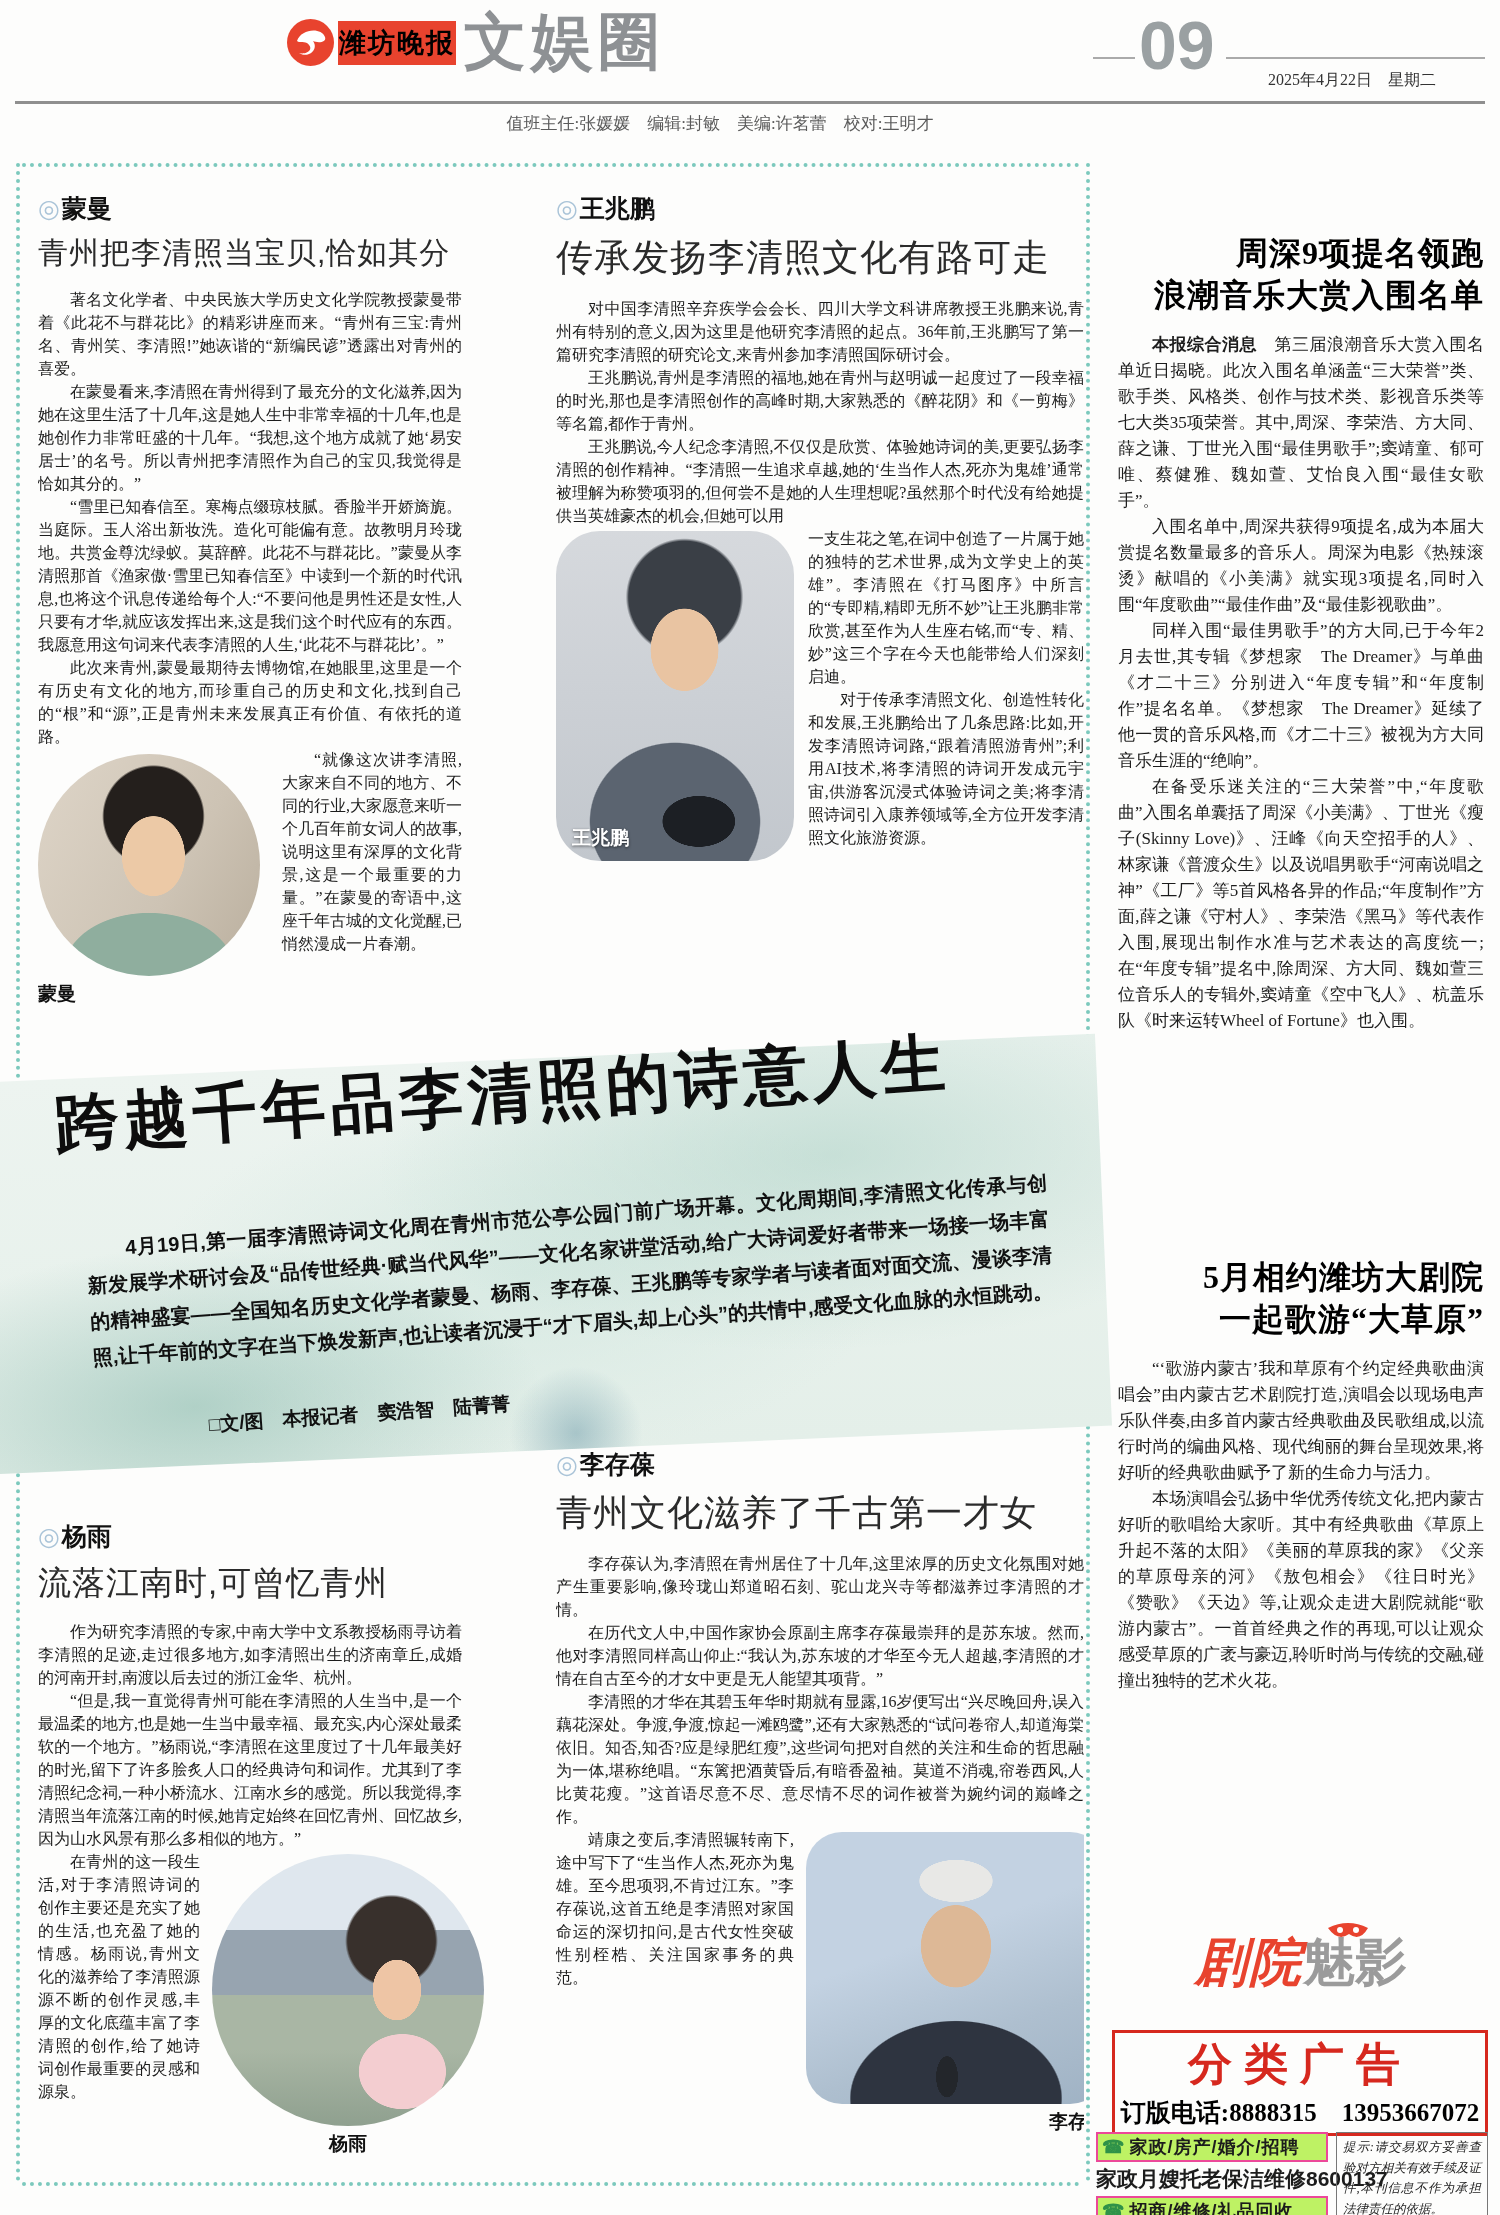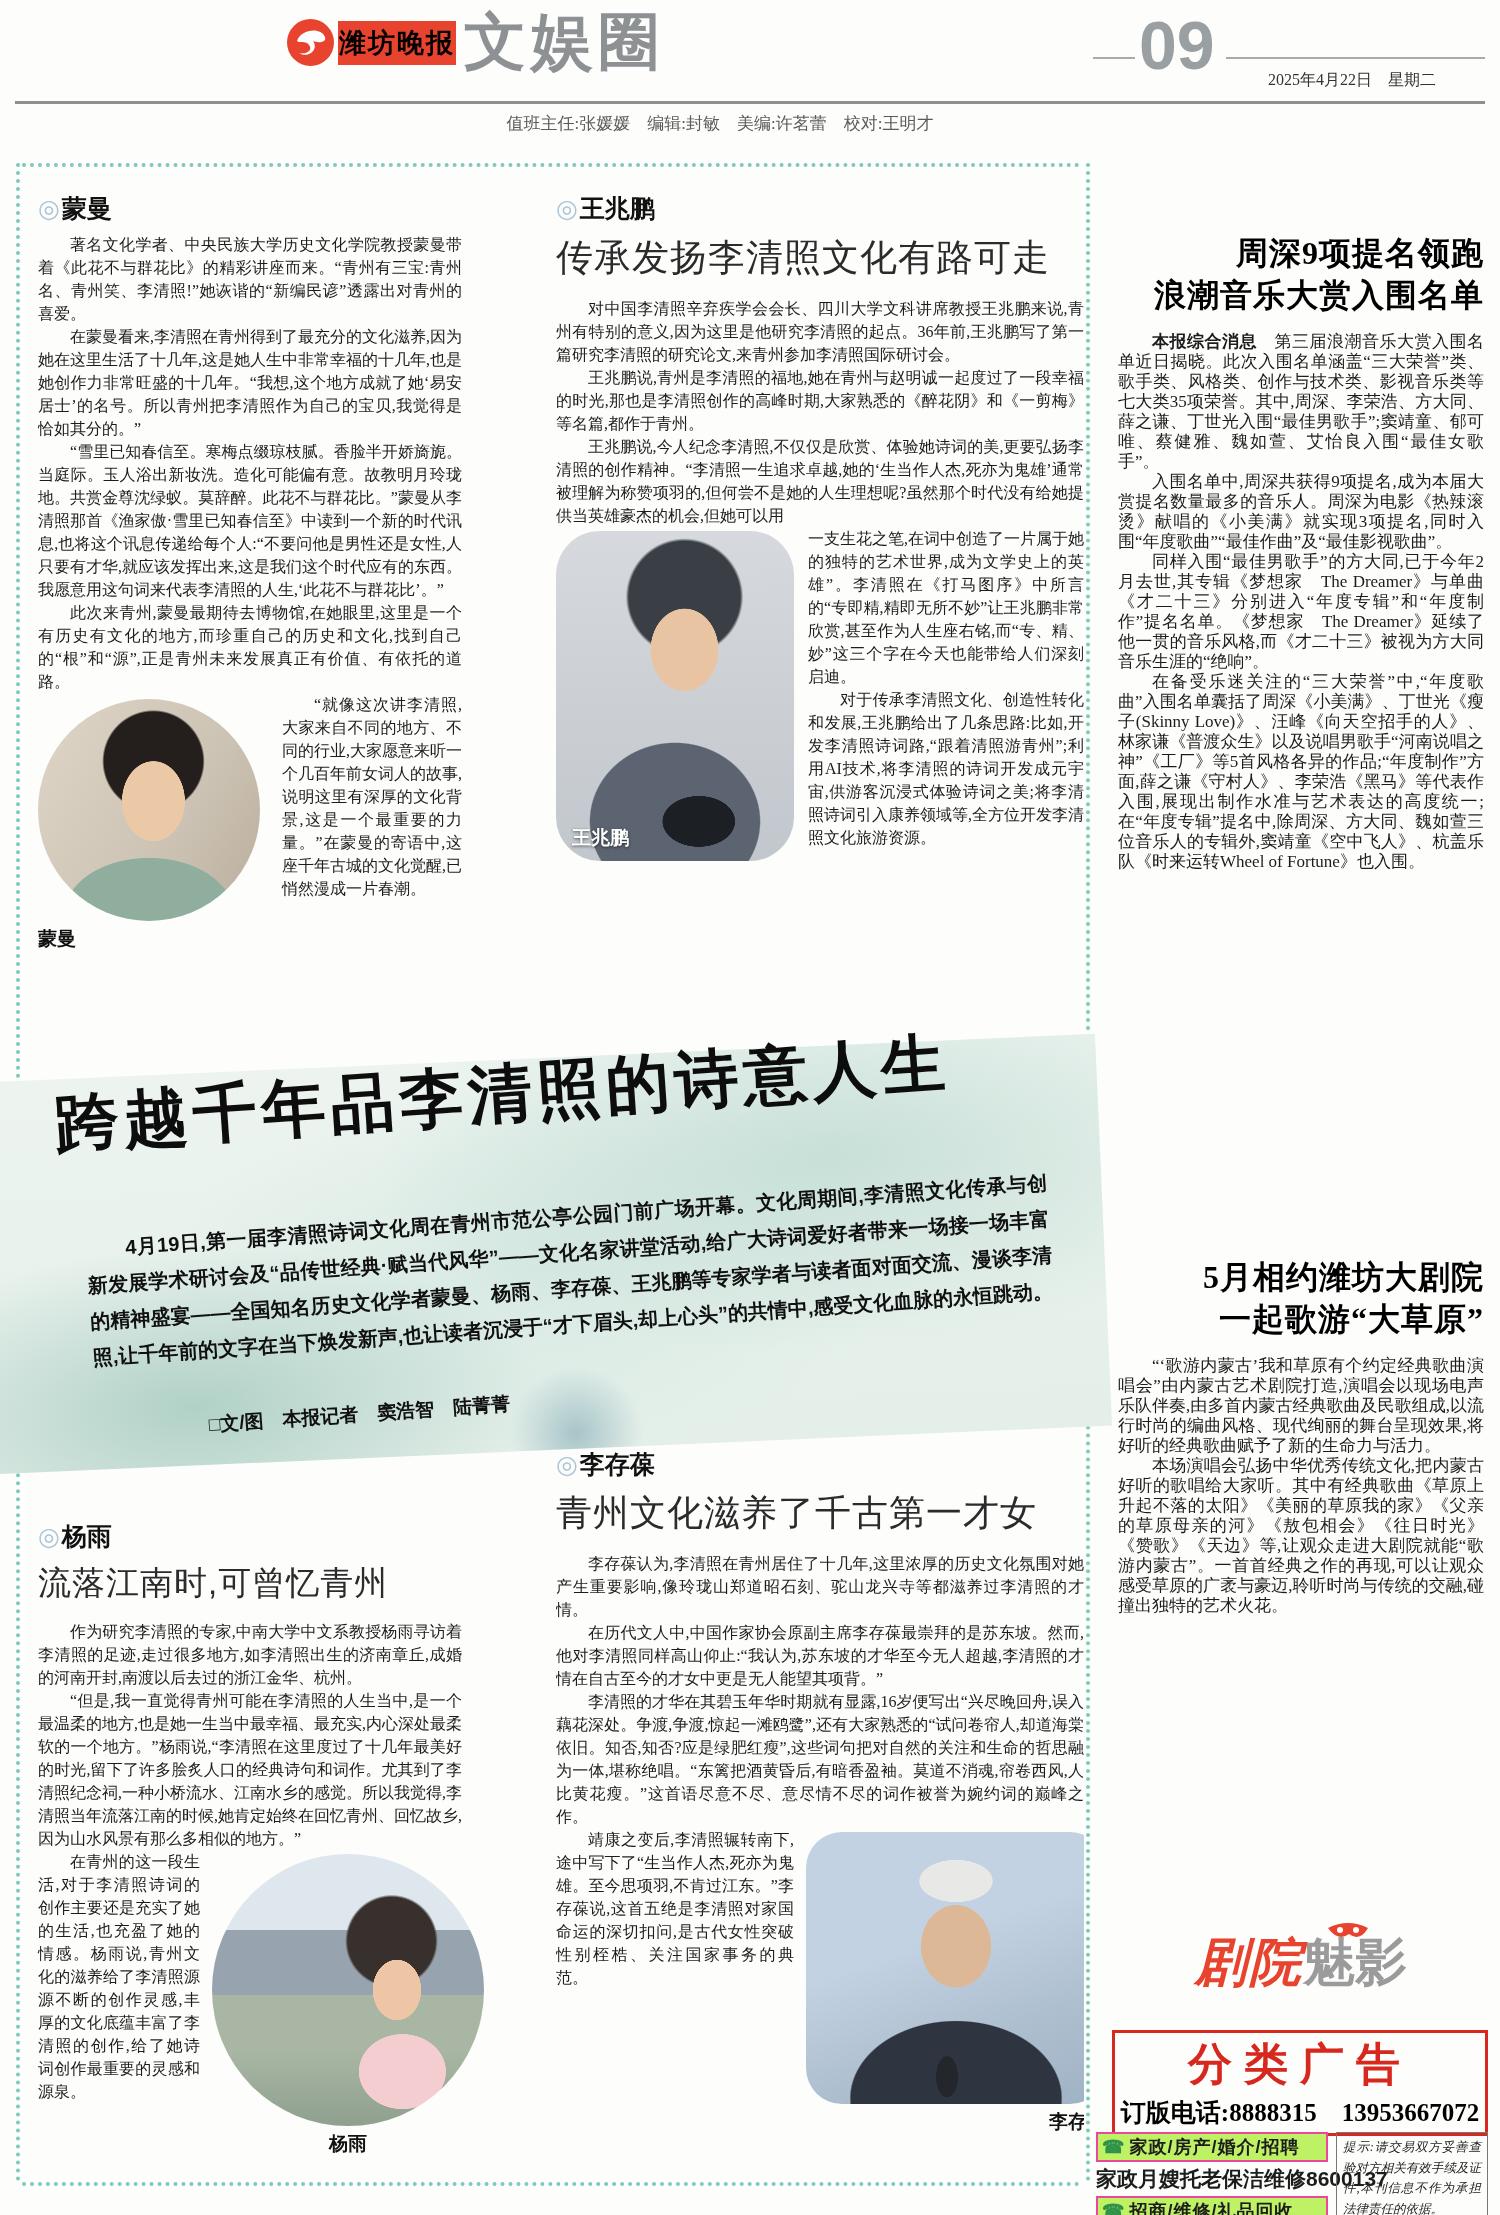--- a/index.html
+++ b/index.html
@@ -80,21 +80,21 @@
       radial-gradient(ellipse 66px 38px at 50% 18%,#e8e8e6 0 55%,rgba(0,0,0,0) 56%),
       radial-gradient(ellipse 150px 110px at 50% 98%,#2e3440 0 70%,rgba(0,0,0,0) 71%),
       linear-gradient(160deg,#c3d2e2 0 40%,#aebfcf 70%,#9fb2c4);}
   .photo-licunbao-wrap{width:300px;text-align:right;}
   
   .sb{left:1118px;width:366px;position:absolute;overflow:hidden;}
   #sb-zhoushen{top:232px;height:1012px;}
   #sb-daju{top:1256px;height:668px;}
   .sb-headline{font-size:32px;font-weight:bold;line-height:1.32;color:#000;margin:0 0 16px 0;
       font-family:"Liberation Serif",serif;letter-spacing:1px;text-align:right;}
-  .sb p{margin:0;text-align:justify;text-indent:2em;font-size:17px;line-height:20px;}
+  .sb p{margin:0;text-align:justify;text-indent:2em;font-size:17px;line-height:26px;}
   .sb .lead{font-family:"Liberation Sans",sans-serif;font-weight:bold;}
   
   #theater-logo{left:1118px;top:1928px;width:366px;text-align:center;}
   .tl-red{color:#e8432e;font-family:"Liberation Sans",sans-serif;font-weight:900;
           font-style:italic;font-size:52px;letter-spacing:2px;}
   .tl-gray{color:#9b9b9b;font-weight:900;font-size:52px;font-family:Liberation Serif, serif;}
   .tl-mask{position:absolute;top:-6px;left:208px;}
   
   #classified-box{left:1112px;top:2030px;width:370px;border:3px solid #d6281e;
       text-align:center;padding:2px 0 4px 0;}
@@ -153,20 +153,21 @@
 <div class="abs dot-v dot-left"></div>
 <div class="abs dot-v dot-right"></div>
 
 <div class="abs" id="feature-bg"></div>
 <div class="abs" id="feature-headline">跨越千年品李清照的诗意人生</div>
 <div class="abs" id="feature-intro">4月19日,第一届李清照诗词文化周在青州市范公亭公园门前广场开幕。文化周期间,李清照文化传承与创新发展学术研讨会及“品传世经典·赋当代风华”——文化名家讲堂活动,给广大诗词爱好者带来一场接一场丰富的精神盛宴——全国知名历史文化学者蒙曼、杨雨、李存葆、王兆鹏等专家学者与读者面对面交流、漫谈李清照,让千年前的文字在当下焕发新声,也让读者沉浸于“才下眉头,却上心头”的共情中,感受文化血脉的永恒跳动。</div>
 <div class="abs" id="feature-byline">□文/图　本报记者　窦浩智　陆菁菁</div>
 
 <section class="article" id="art-mengman">
   <div class="kicker"><span class="kmark">◎</span><span>蒙曼</span></div>
+  <h1 class="art-headline">青州把李清照当宝贝,恰如其分</h1>
   <div class="art-body">
     <p>著名文化学者、中央民族大学历史文化学院教授蒙曼带着《此花不与群花比》的精彩讲座而来。“青州有三宝:青州名、青州笑、李清照!”她诙谐的“新编民谚”透露出对青州的喜爱。</p>
     <p>在蒙曼看来,李清照在青州得到了最充分的文化滋养,因为她在这里生活了十几年,这是她人生中非常幸福的十几年,也是她创作力非常旺盛的十几年。“我想,这个地方成就了她‘易安居士’的名号。所以青州把李清照作为自己的宝贝,我觉得是恰如其分的。”</p>
     <p>“雪里已知春信至。寒梅点缀琼枝腻。香脸半开娇旖旎。当庭际。玉人浴出新妆洗。造化可能偏有意。故教明月玲珑地。共赏金尊沈绿蚁。莫辞醉。此花不与群花比。”蒙曼从李清照那首《渔家傲·雪里已知春信至》中读到一个新的时代讯息,也将这个讯息传递给每个人:“不要问他是男性还是女性,人只要有才华,就应该发挥出来,这是我们这个时代应有的东西。我愿意用这句词来代表李清照的人生,‘此花不与群花比’。”</p>
     <p>此次来青州,蒙曼最期待去博物馆,在她眼里,这里是一个有历史有文化的地方,而珍重自己的历史和文化,找到自己的“根”和“源”,正是青州未来发展真正有价值、有依托的道路。</p>
     <div class="photo-wrap-left">
       <div class="photo-circle photo-mengman"></div>
       <div class="caption">蒙曼</div>
     </div>
     <p>“就像这次讲李清照,大家来自不同的地方、不同的行业,大家愿意来听一个几百年前女词人的故事,说明这里有深厚的文化背景,这是一个最重要的力量。”在蒙曼的寄语中,这座千年古城的文化觉醒,已悄然漫成一片春潮。</p>

